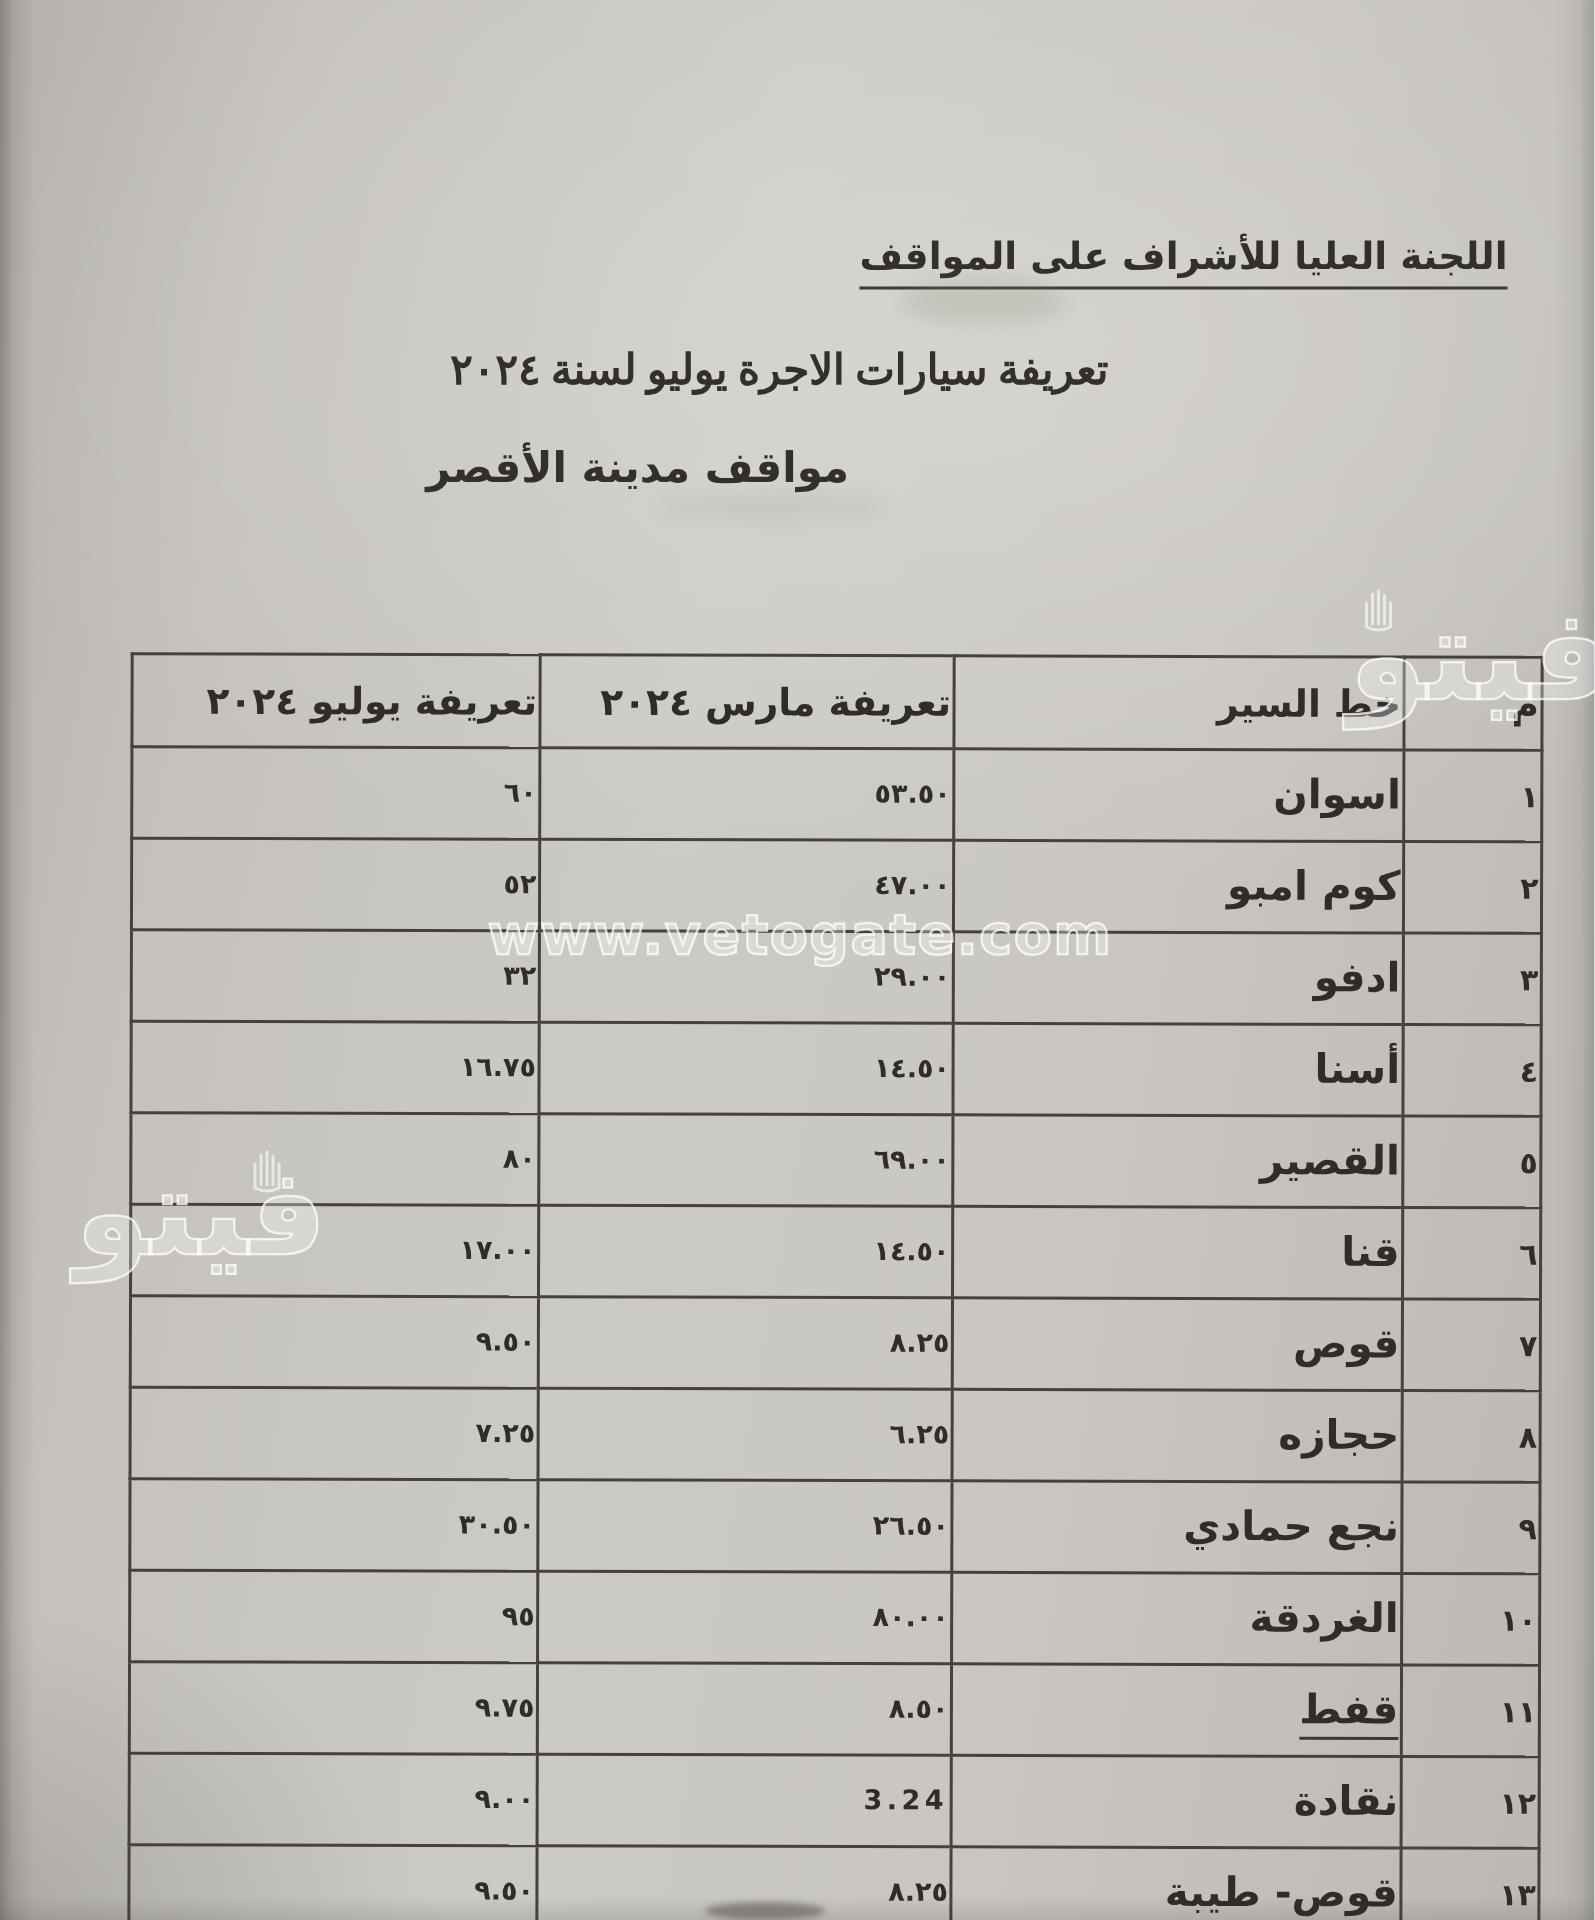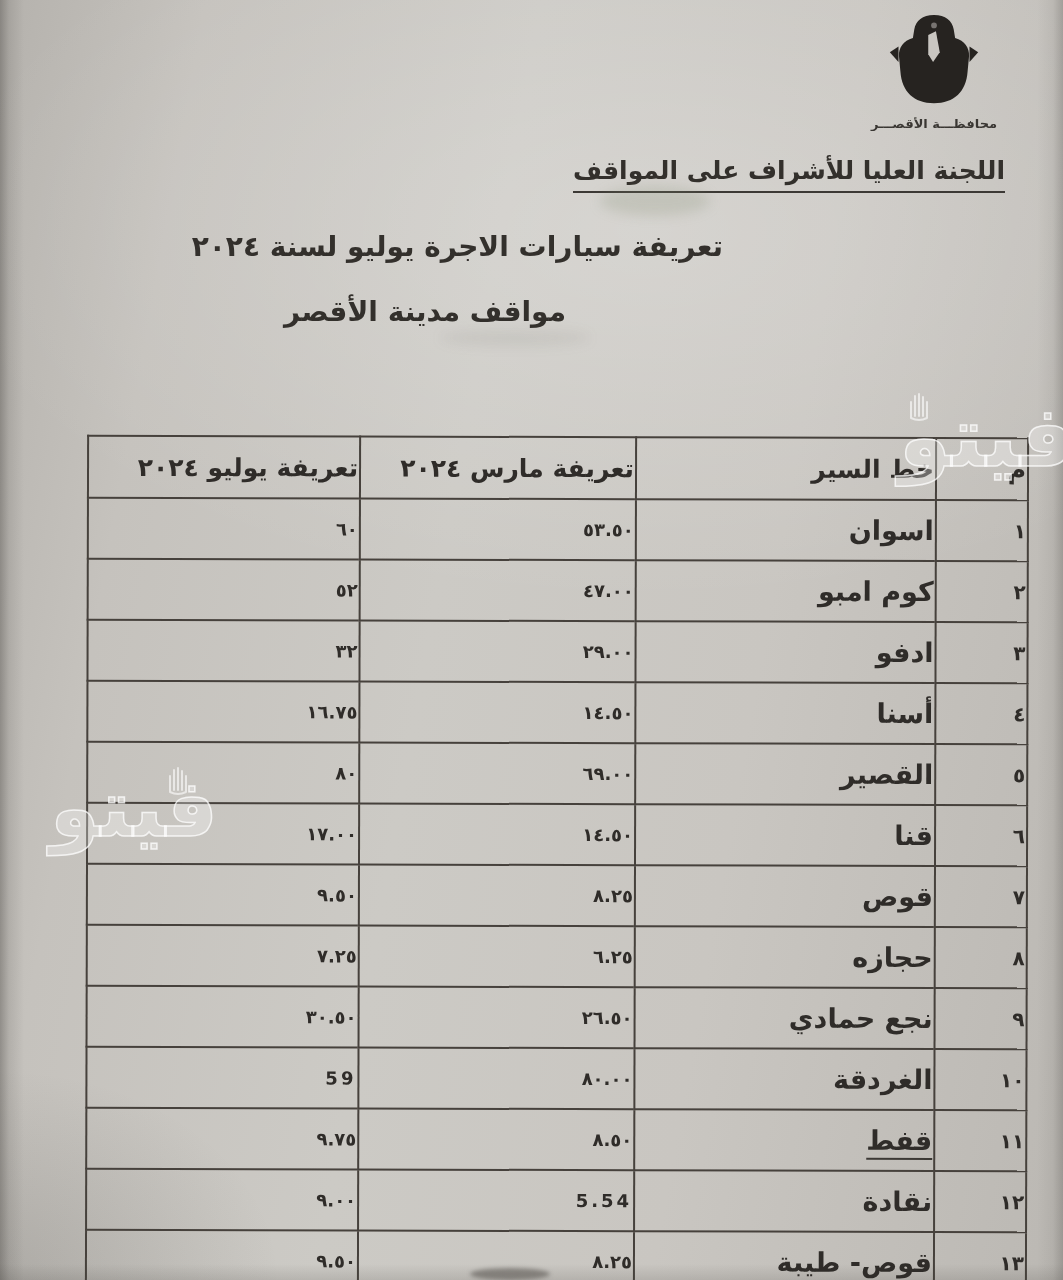--- a/index.html
+++ b/index.html
@@ -20,21 +20,21 @@
   }
   
   .logo{position:absolute;top:12px;right:60px;width:138px;text-align:center;}
   .logo-caption{margin-top:4px;font-size:13px;font-weight:bold;color:#3a3733;letter-spacing:0px;transform:scaleY(0.9);}
   
   .committee{
     position:absolute;top:156px;right:58px;
     font-size:25px;font-weight:bold;
     border-bottom:2.5px solid #3c3935;padding-bottom:6px;text-align:right;
   }
-  .doc-title{position:absolute;top:230px;right:340px;font-size:28px;font-weight:bold;white-space:nowrap;}
+  .doc-title{position:absolute;top:230px;right:324px;font-size:28px;font-weight:bold;white-space:nowrap;font-family:Liberation Serif, serif;}
   .doc-subtitle{position:absolute;top:295px;right:497px;font-size:28px;font-weight:bold;white-space:nowrap;}
   .section-heading{position:absolute;top:360px;right:55px;font-size:27px;font-weight:bold;white-space:nowrap;}
   
   table.fares{
     position:absolute;top:436px;left:86px;width:940px;
     border-collapse:collapse;table-layout:fixed;
     transform:rotate(0.15deg);
   }
   table.fares td,table.fares th{
     border:2px solid #46413c;
@@ -63,30 +63,20 @@
   .smudge{position:absolute;border-radius:50%;filter:blur(6px);pointer-events:none;}
   .smudge-a{top:186px;left:600px;width:110px;height:30px;background:rgba(132,142,112,0.22);}
   .smudge-b{top:330px;left:440px;width:150px;height:16px;background:rgba(110,108,100,0.10);}
   .smudge-c{top:1268px;left:470px;width:80px;height:12px;background:rgba(60,56,50,0.45);filter:blur(2px);}
 </style>
 </head>
 <body>
 
 <div class="paper">
 
-  <div class="logo">
-    <svg width="96" height="96" viewBox="0 0 100 100">
-      <path fill="#262320" d="M50 3 C38 3 31 9 29.5 18 L28 27 C18 30 13 37 13.5 46 L15 62 C16.5 83 29 95 50 95 C71 95 83.5 83 85 62 L86.5 46 C87 37 82 30 72 27 L70.5 18 C69 9 62 3 50 3 Z"></path>
-      <path fill="#262320" d="M13 36 L4 42 L13 52 Z"></path>
-      <path fill="#262320" d="M87 36 L96 42 L87 52 Z"></path>
-      <path fill="#c9c6c1" d="M44 24 L52 20 L56 42 L49 52 L44 44 Z"></path>
-      <circle cx="50" cy="14" r="3" fill="#c9c6c1" opacity="0.5"></circle>
-    </svg>
-    <div class="logo-caption">محافظـــة الأقصـــر</div>
-  </div>
 
   <div class="committee">اللجنة العليا للأشراف على المواقف</div>
   <div class="doc-title">تعريفة سيارات الاجرة يوليو لسنة ٢٠٢٤</div>
   <div class="doc-subtitle">مواقف مدينة الأقصر</div>
 
   <table class="fares" dir="rtl">
     <colgroup>
       <col style="width:92px">
         <col style="width:300px">
         <col style="width:276px">
@@ -150,43 +140,44 @@
     <tr>
       <td class="cell-num">٩</td>
       <td class="cell-route">نجع حمادي</td>
       <td class="cell-price">٢٦.٥٠</td>
       <td class="cell-price">٣٠.٥٠</td>
     </tr>
     <tr>
       <td class="cell-num">١٠</td>
       <td class="cell-route">الغردقة</td>
       <td class="cell-price">٨٠.٠٠</td>
-      <td class="cell-price">59</td>
+      <td class="cell-price">٩٥</td>
     </tr>
     <tr>
       <td class="cell-num">١١</td>
       <td class="cell-route u"><span>قفط</span></td>
       <td class="cell-price">٨.٥٠</td>
       <td class="cell-price">٩.٧٥</td>
     </tr>
     <tr>
       <td class="cell-num">١٢</td>
       <td class="cell-route">نقادة</td>
-      <td class="cell-price">5.54</td>
+      <td class="cell-price">3.24</td>
       <td class="cell-price">٩.٠٠</td>
     </tr>
     <tr>
       <td class="cell-num">١٣</td>
       <td class="cell-route">قوص- طيبة</td>
       <td class="cell-price">٨.٢٥</td>
       <td class="cell-price">٩.٥٠</td>
     </tr>
   </tbody>
     </table>
 
+  <div class="wm wm-url" dir="ltr">www.vetogate.com</div>
   <div class="wm wm-veto-tr">فيتو</div>
   <svg class="wm-hand tr" width="30" height="34" viewBox="0 0 30 34">
     <g fill="none" stroke="rgba(255,255,255,0.8)" stroke-width="2" stroke-linecap="round">
       <path d="M8 30 V14 M12 28 V8 M16 28 V6 M20 28 V9 M24 30 V14 M8 30 Q16 34 24 30"></path>
     </g>
   </svg>
   <div class="wm wm-veto-left">فيتو</div>
   <svg class="wm-hand lf" width="30" height="34" viewBox="0 0 30 34">
     <g fill="none" stroke="rgba(255,255,255,0.8)" stroke-width="2" stroke-linecap="round">
       <path d="M8 30 V14 M12 28 V8 M16 28 V6 M20 28 V9 M24 30 V14 M8 30 Q16 34 24 30"></path>

